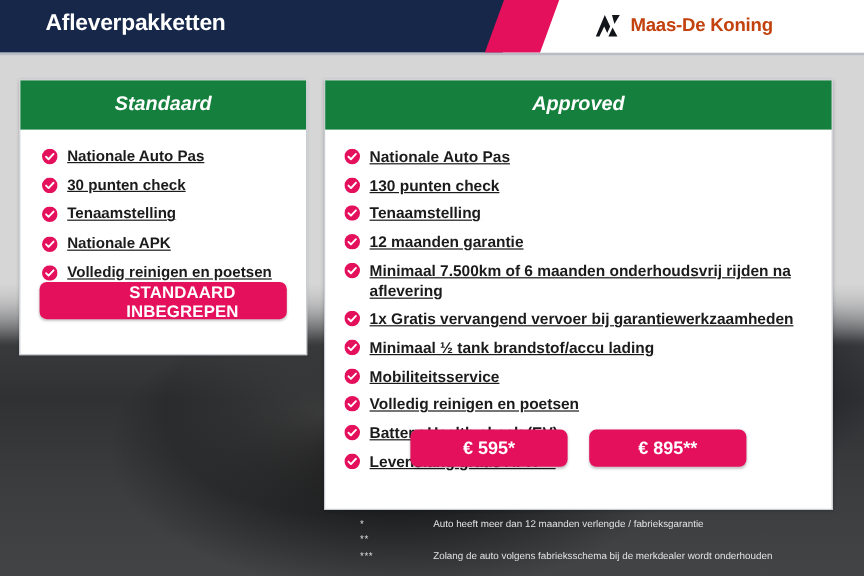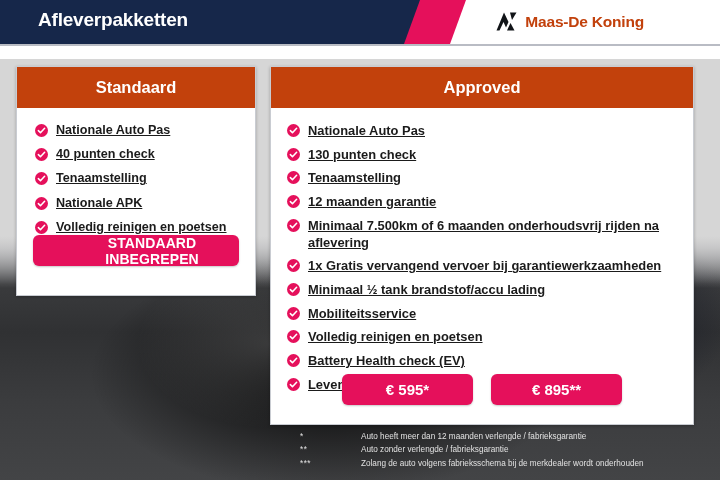--- a/index.html
+++ b/index.html
@@ -38,21 +38,21 @@
     left: 0; top: 44px;
     width: 720px; height: 436px;
     background: linear-gradient(180deg, rgba(214,214,214,1) 0%, rgba(214,214,214,1) 44%, rgba(214,214,214,0) 56%);
     pointer-events: none;
   }
 
   
   #header {
     position: absolute;
     left: 0; top: 0;
-    width: 720px; height: 59px;
+    width: 720px; height: 44px;
     background: #ffffff;
     overflow: hidden;
     z-index: 5;
   }
   #header-navy {
     position: absolute;
     left: -10px; top: 0;
     width: 445px; height: 44px;
     background: #16274a;
     transform: skewX(-20deg);
@@ -105,27 +105,28 @@
     position: absolute;
     background: #ffffff;
     border: 1px solid #c9ccd2;
     box-shadow: 0 1px 3px rgba(0,0,0,0.25);
     z-index: 4;
   }
   #card-standaard { left: 16px; top: 66px; width: 238px; height: 228px; }
   #card-approved  { left: 270px; top: 66px; width: 422px; height: 357px; }
 
   .card-head {
-    background: #c2410c;
+    background: #15803d;
     color: #ffffff;
     text-align: right;
     font-weight: bold;
     display: flex;
     align-items: center;
     justify-content: center;
+    font-style: italic;
   }
   #card-standaard .card-head { height: 41px; font-size: 16.5px; }
   #card-approved  .card-head { height: 41px; font-size: 16.5px; }
 
   .card-body { padding: 14px 0 0 0; }
 
   ul.features {
     list-style: none;
     margin: 0;
     padding: 0;
@@ -168,21 +169,21 @@
   #btn-standaard {
     position: absolute;
     left: 16px; top: 168px;
     width: 206px; height: 31px;
     font-size: 14px;
     letter-spacing: 0.1px;
     padding-left: 38px;
   }
   .price-row {
     position: absolute;
-    left: 0; top: 307px;
+    left: 0; top: 291px;
     width: 422px;
     display: flex;
     justify-content: center;
     gap: 18px;
   }
   .price-btn {
     width: 131px; height: 31px;
     font-size: 15px;
   }
 
@@ -235,21 +236,21 @@
               <circle cx="10" cy="10" r="10" fill="#e5105b"></circle>
               <path d="M5.2 10.2 L8.4 13.4 L14.8 6.6" stroke="#ffffff" stroke-width="2.4" fill="none" stroke-linecap="round" stroke-linejoin="round"></path>
             </svg>
           <span class="feat-text">Nationale Auto Pas</span>
         </li>
         <li>
           <svg class="check" viewBox="0 0 20 20">
               <circle cx="10" cy="10" r="10" fill="#e5105b"></circle>
               <path d="M5.2 10.2 L8.4 13.4 L14.8 6.6" stroke="#ffffff" stroke-width="2.4" fill="none" stroke-linecap="round" stroke-linejoin="round"></path>
             </svg>
-          <span class="feat-text">40 punten check</span>
+          <span class="feat-text">30 punten check</span>
         </li>
         <li>
           <svg class="check" viewBox="0 0 20 20">
               <circle cx="10" cy="10" r="10" fill="#e5105b"></circle>
               <path d="M5.2 10.2 L8.4 13.4 L14.8 6.6" stroke="#ffffff" stroke-width="2.4" fill="none" stroke-linecap="round" stroke-linejoin="round"></path>
             </svg>
           <span class="feat-text">Tenaamstelling</span>
         </li>
         <li>
           <svg class="check" viewBox="0 0 20 20">
@@ -359,21 +360,20 @@
     </div>
   </div>
 
   <div id="footnotes">
     <div class="fn-row">
       <span class="fn-mark">*</span>
       <span class="fn-text">Auto heeft meer dan 12 maanden verlengde / fabrieksgarantie</span>
     </div>
     <div class="fn-row">
       <span class="fn-mark">**</span>
-      <span class="fn-text">Auto zonder verlengde / fabrieksgarantie</span>
     </div>
     <div class="fn-row">
       <span class="fn-mark">***</span>
       <span class="fn-text">Zolang de auto volgens fabrieksschema bij de merkdealer wordt onderhouden</span>
     </div>
   </div>
 
 </div>
 
 </body></html>

